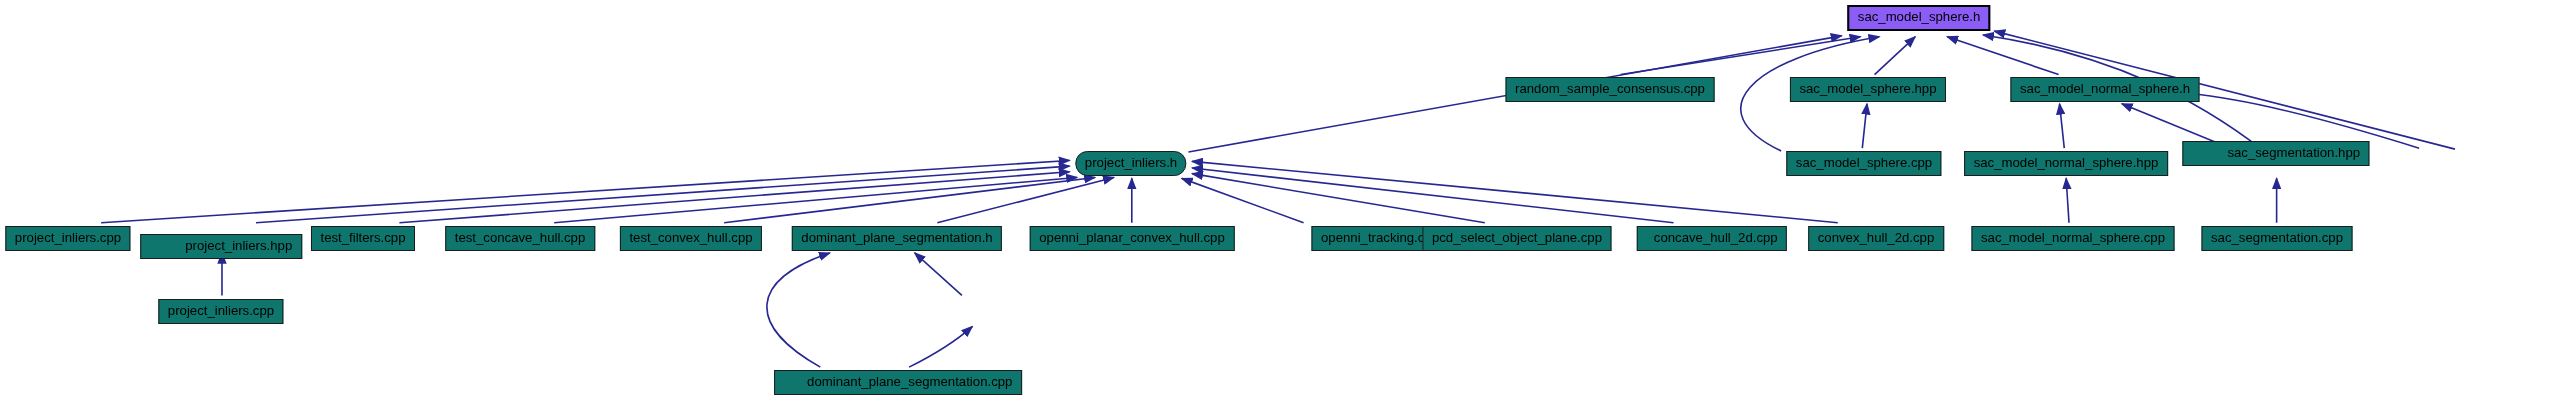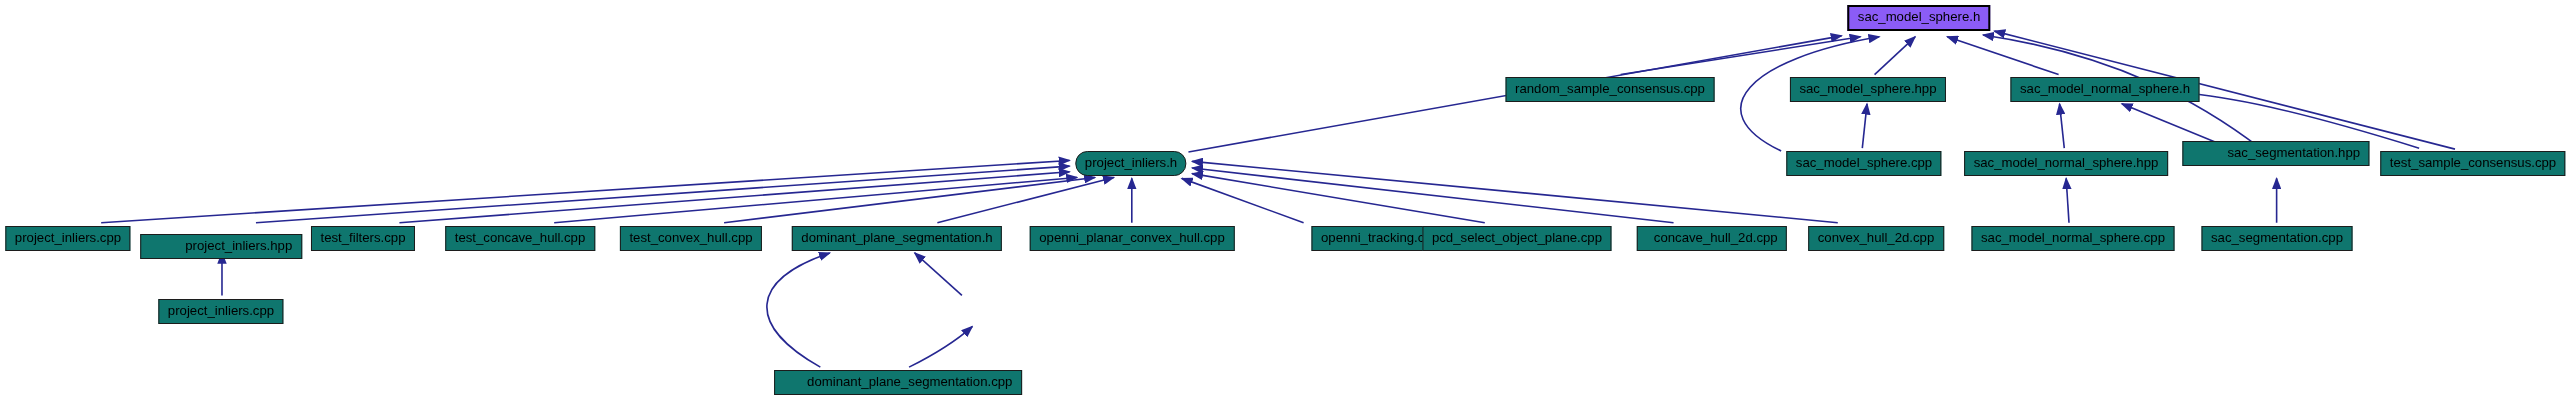--- a/index.html
+++ b/index.html
@@ -83,21 +83,20 @@
   <div class="node root" style="left:1919px;top:4.7px;">sac_model_sphere.h</div>
 
   <div class="node" style="left:1610px;top:77px;">random_sample_consensus.cpp</div>
   <div class="node" style="left:1868px;top:77px;">sac_model_sphere.hpp</div>
   <div class="node" style="left:2072px;top:77px;margin-left:33px;">sac_model_normal_sphere.h</div>
 
   <div class="node" style="left:1131px;top:151px;border-radius:12px;">project_inliers.h</div>
   <div class="node" style="left:1864px;top:151px;">sac_model_sphere.cpp</div>
   <div class="node" style="left:2066px;top:151px;">sac_model_normal_sphere.hpp</div>
   <div class="node" style="left:2276px;top:141px;padding-left:44px;">sac_segmentation.hpp</div>
-  <div class="node" style="left:2473px;top:151px;">test_sample_consensus.cpp</div>
 
   <div class="node" style="left:68px;top:226px;">project_inliers.cpp</div>
   <div class="node" style="left:221px;top:234px;padding-left:44px;">project_inliers.hpp</div>
   <div class="node" style="left:363px;top:226px;">test_filters.cpp</div>
   <div class="node" style="left:520px;top:226px;">test_concave_hull.cpp</div>
   <div class="node" style="left:691px;top:226px;">test_convex_hull.cpp</div>
   <div class="node" style="left:1132px;top:226px;">openni_planar_convex_hull.cpp</div>
   <div class="node" style="left:897px;top:226px;">dominant_plane_segmentation.h</div>
   <div class="node" style="left:1380px;top:226px;">openni_tracking.cpp</div>
   <div class="node" style="left:1517px;top:226px;">pcd_select_object_plane.cpp</div>

